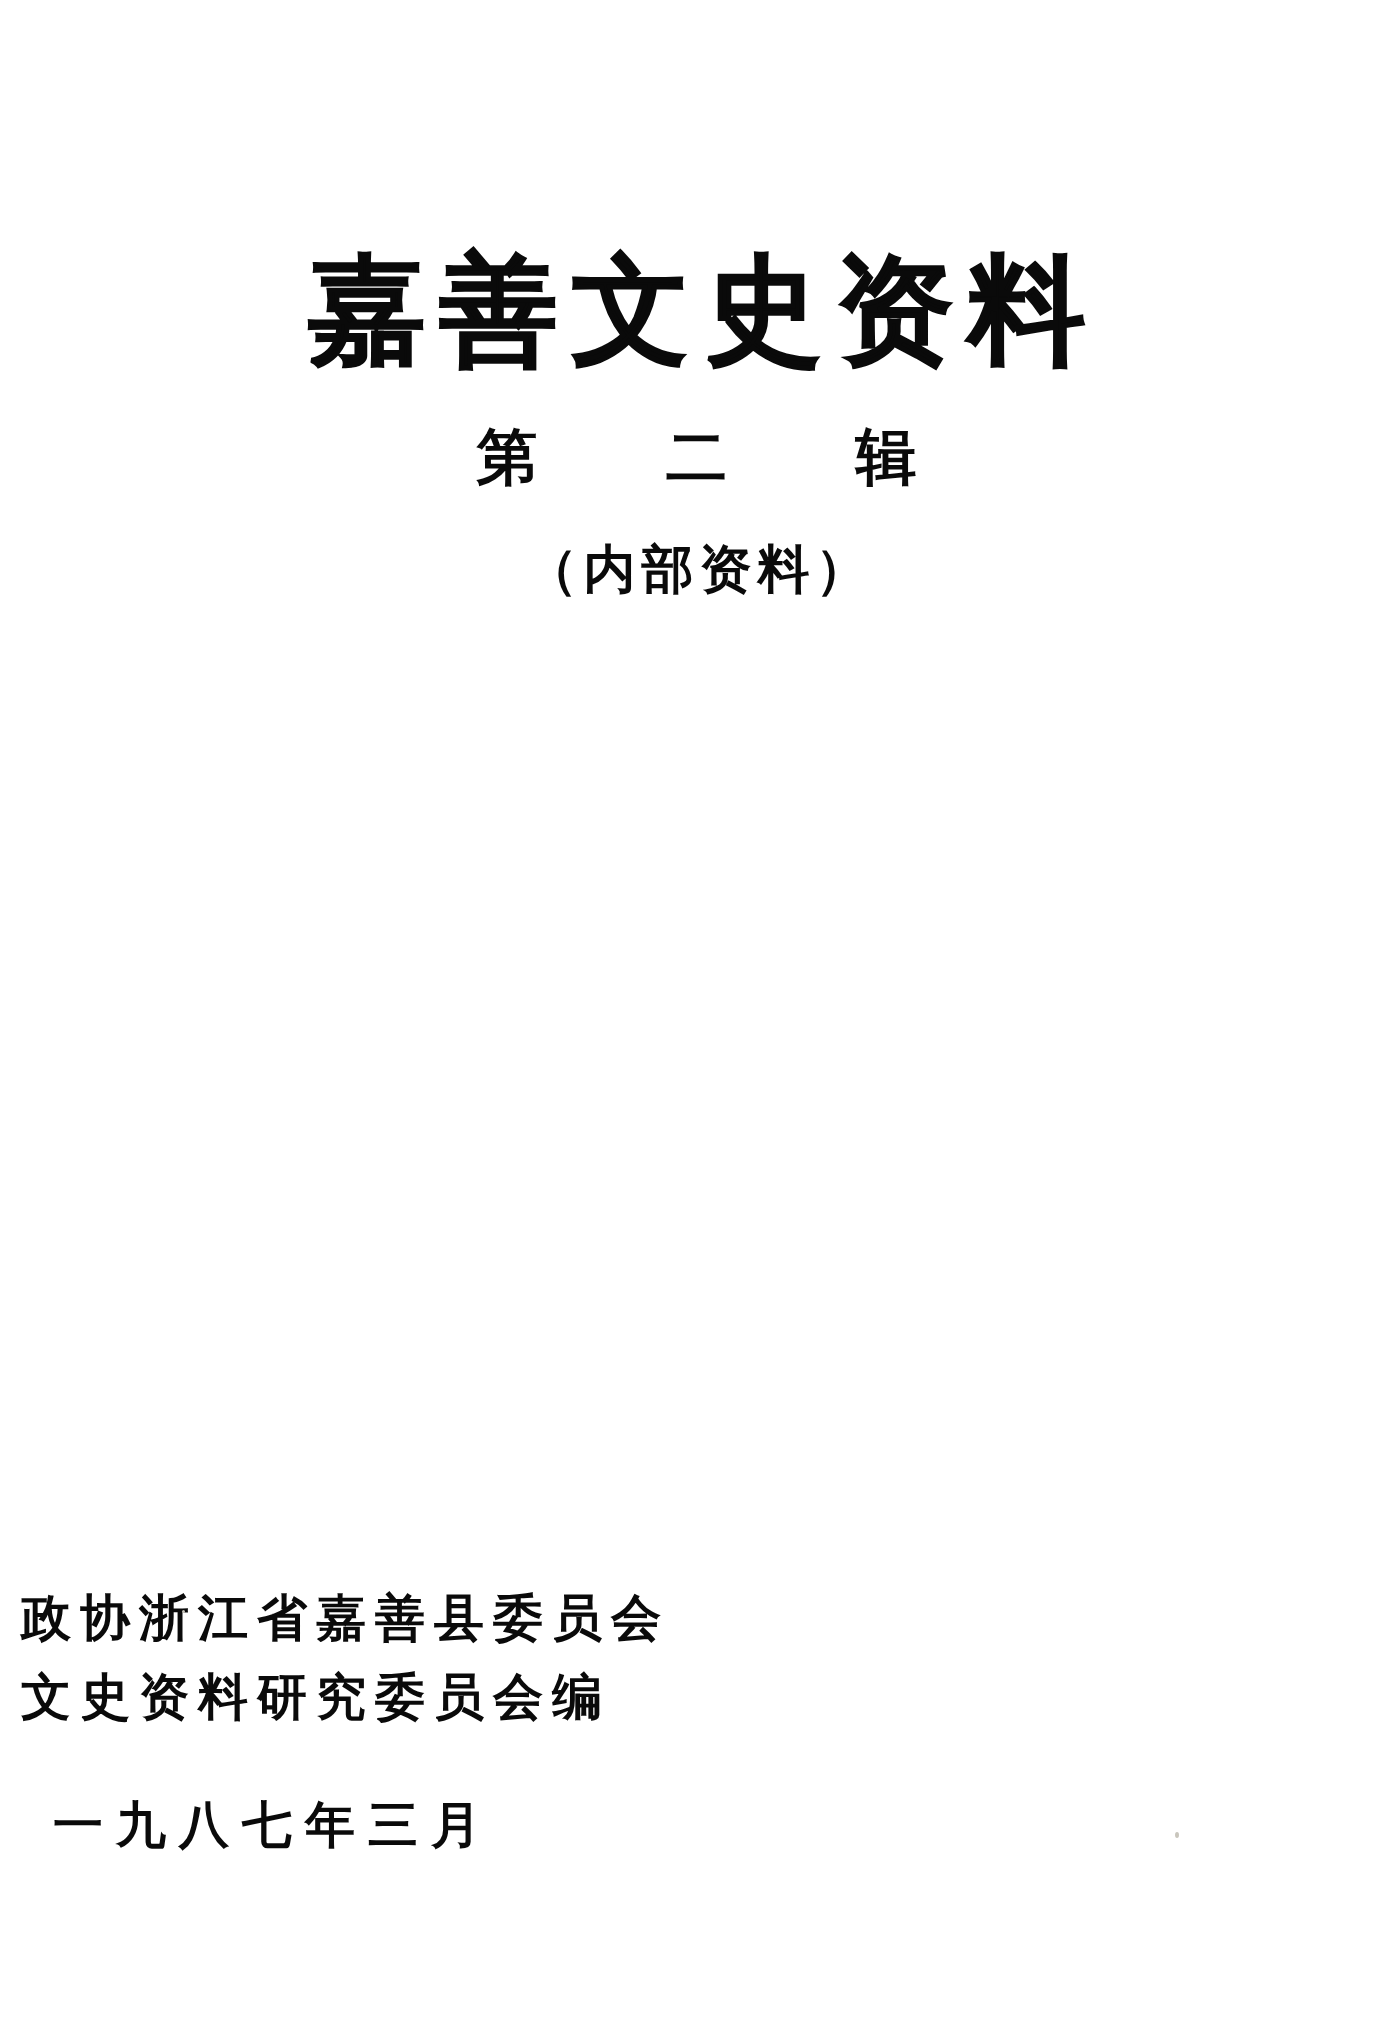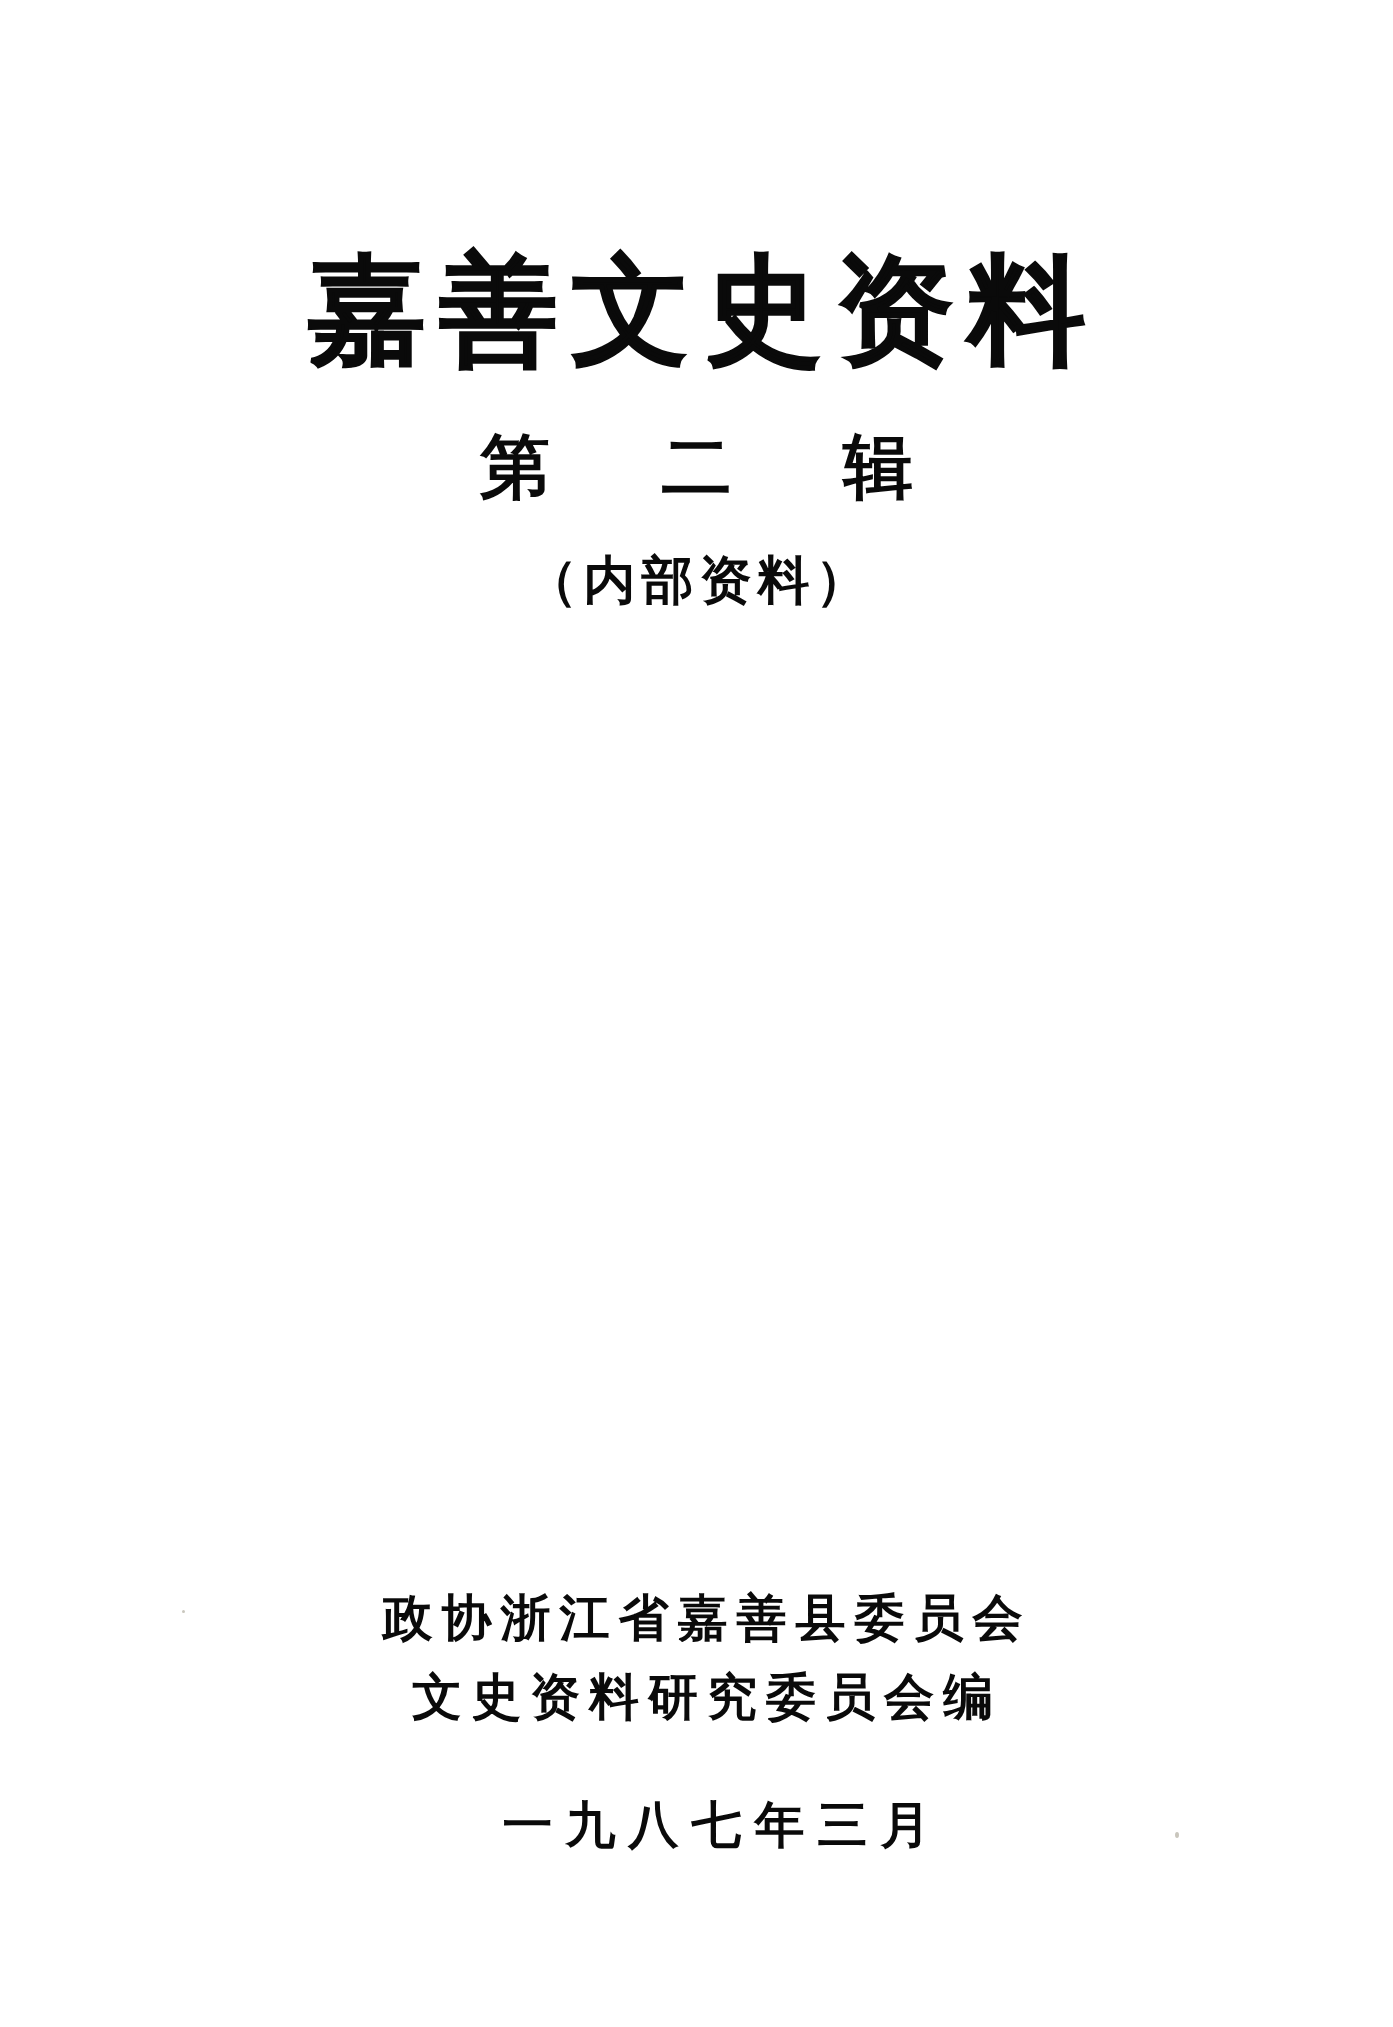--- a/index.html
+++ b/index.html
@@ -51,23 +51,23 @@
     font-size: 118px;
     line-height: 1.18;
     letter-spacing: 14px;
     text-indent: 14px;
     color: #0a0a0a;
     margin: 0;
     -webkit-text-stroke: 1.5px #0a0a0a;
   }
 
   .sub-title {
-    font-family: Liberation Sans, sans-serif;
+    font-family: Liberation Mono, monospace;
     font-weight: bold;
-    font-size: 70px;
+    font-size: 61px;
     line-height: 1.2;
     letter-spacing: 46px;
     text-indent: 46px;
     margin: 46px 0 0 0;
     color: #0a0a0a;
   }
 
   .note-title {
     font-family: "DejaVu Serif", "Liberation Serif", serif;
     font-weight: bold;
@@ -77,21 +77,21 @@
     text-indent: 6px;
     margin: 40px 0 12px 0;
     color: #0a0a0a;
   }
 
   .publisher-block {
     position: absolute;
     left: 0;
     right: 0;
     bottom: 170px;
-    text-align: center;
+    text-align: left;
     margin-left: 12px;
   }
 
   .pub-line {
     font-family: "DejaVu Serif", "Liberation Serif", serif;
     font-weight: bold;
     font-size: 50px;
     line-height: 1.34;
     letter-spacing: 9px;
     text-indent: 9px;

